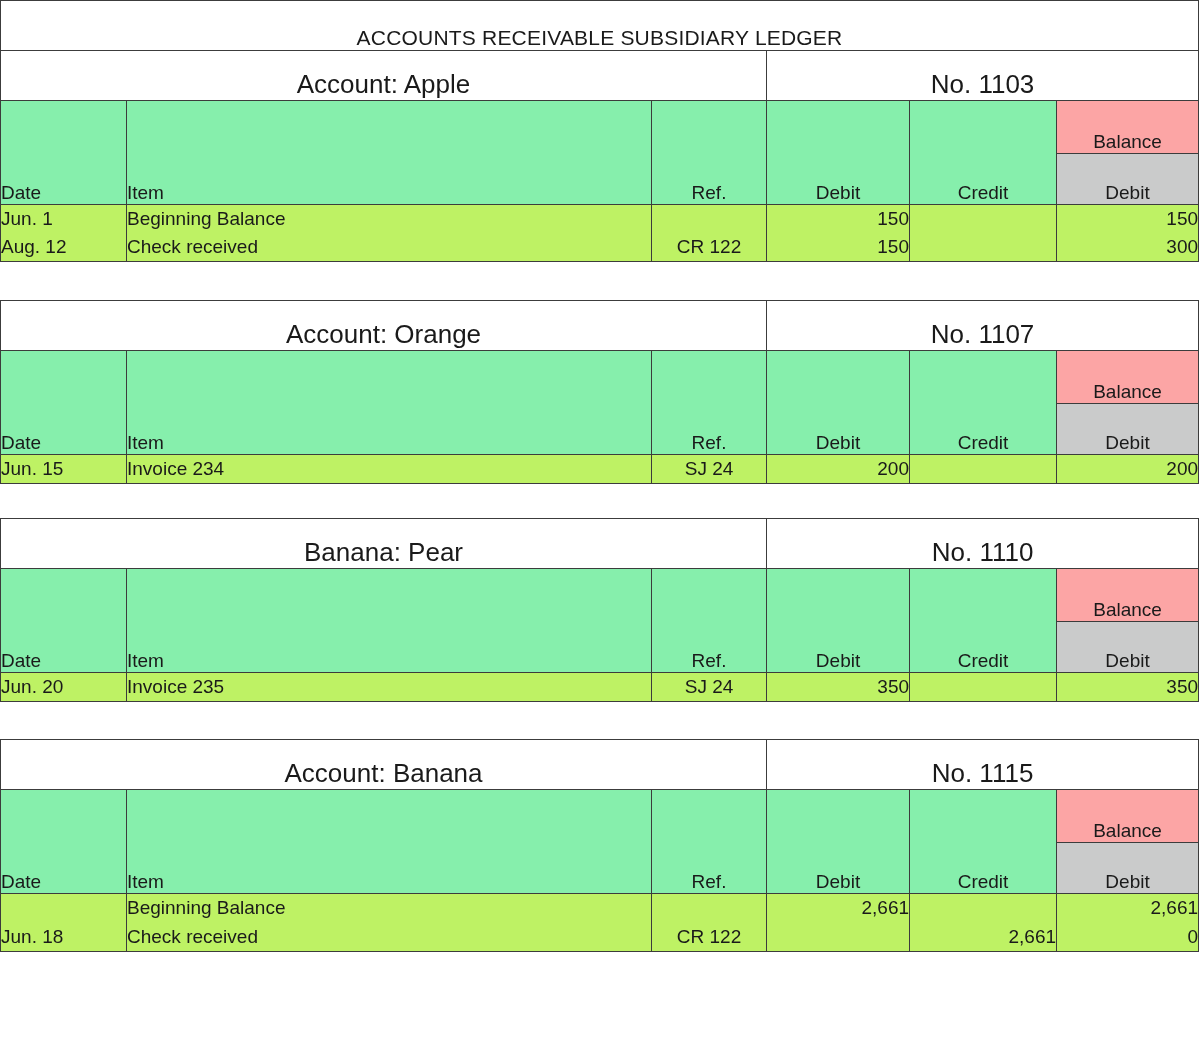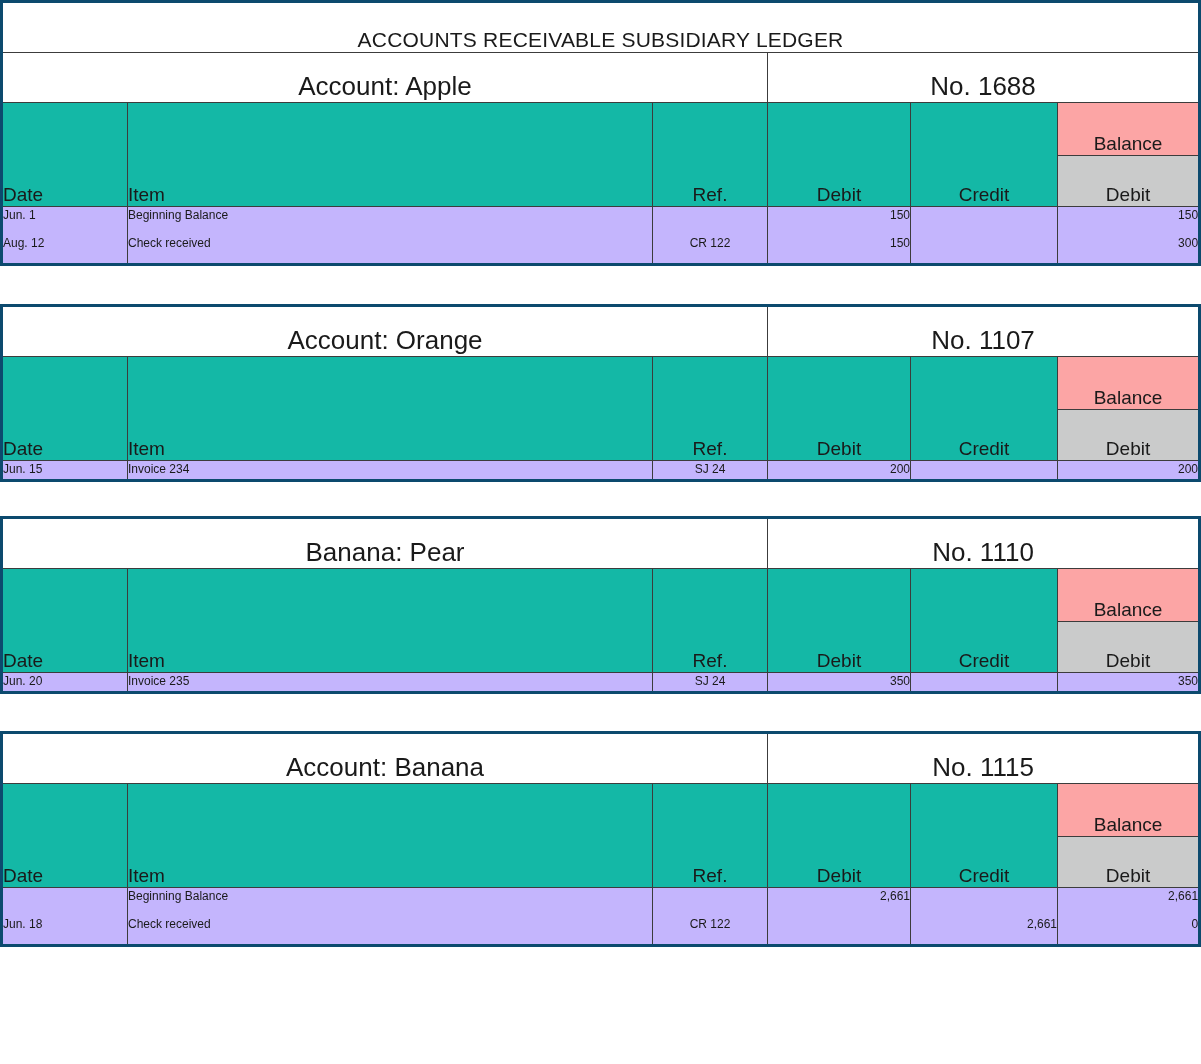--- a/index.html
+++ b/index.html
@@ -16,21 +16,21 @@
   }
 
   .page {
     width: 1201px;
     position: relative;
   }
 
   
   .ledger {
     width: 1199px;
-    border: 3px solid #0c4a6e;
+    border: 1px solid #0c4a6e;
     border-collapse: collapse;
     table-layout: fixed;
     background: #ffffff;
   }
   .ledger td, .ledger th {
     border: 1px solid #3c3c3c;
     padding: 0;
     vertical-align: bottom;
     font-weight: normal;
   }
@@ -62,21 +62,21 @@
     font-weight: bold;
     vertical-align: middle;
     background: #ffffff;
   }
 
   
   .hdr {
     background: #cacbcb;
   }
   .hdr-cell {
-    background: #14b8a6;
+    background: #86efac;
     font-size: 19px;
     font-weight: bold;
     vertical-align: bottom;
     padding-bottom: 12px;
   }
   .hdr-left {
     text-align: left;
     padding-left: 14px;
   }
   .hdr-center {
@@ -98,26 +98,26 @@
     background: #cacbcb;
     height: 50px;
     text-align: center;
     font-size: 19px;
     font-weight: bold;
     vertical-align: middle;
   }
 
   
   .data-cell {
-    font-size: 12px;
+    font-size: 19px;
     vertical-align: top;
     padding-top: 10px;
     padding-bottom: 10px;
     line-height: 1.48;
-    background: #c4b5fd;
+    background: #bef264;
   }
   .data-date {
     text-align: left;
     padding-left: 14px;
   }
   .data-item {
     text-align: left;
     padding-left: 14px;
   }
   .data-ref {
@@ -151,21 +151,21 @@
       <col class="c-debit">
         <col class="c-credit">
         <col class="c-balance">
     </colgroup>
     <tbody>
       <tr>
         <td class="title-cell" colspan="6">ACCOUNTS RECEIVABLE SUBSIDIARY LEDGER</td>
       </tr>
       <tr>
         <td class="acct-cell" colspan="3">Account: Apple</td>
-        <td class="no-cell" colspan="3">No. 1688</td>
+        <td class="no-cell" colspan="3">No. 1103</td>
       </tr>
       <tr class="hdr">
         <td class="hdr-cell hdr-left hdr-tall" rowspan="2">Date</td>
         <td class="hdr-cell hdr-left hdr-tall" rowspan="2">Item</td>
         <td class="hdr-cell hdr-center hdr-tall" rowspan="2">Ref.</td>
         <td class="hdr-cell hdr-center hdr-tall" rowspan="2">Debit</td>
         <td class="hdr-cell hdr-center hdr-tall" rowspan="2">Credit</td>
         <td class="bal-top">Balance</td>
       </tr>
       <tr class="hdr">

